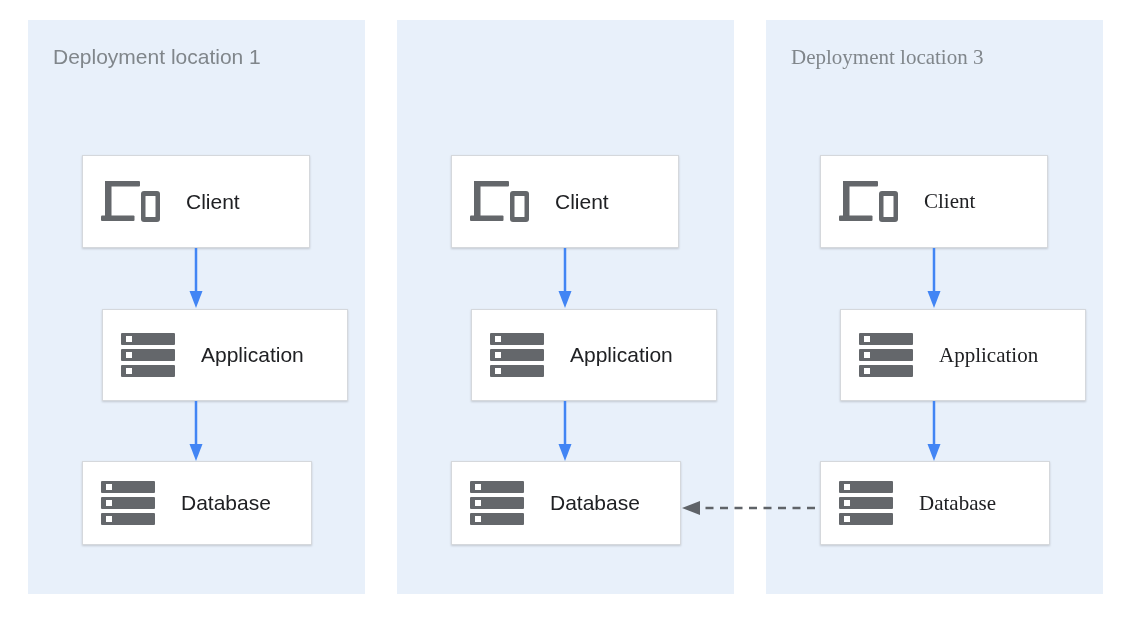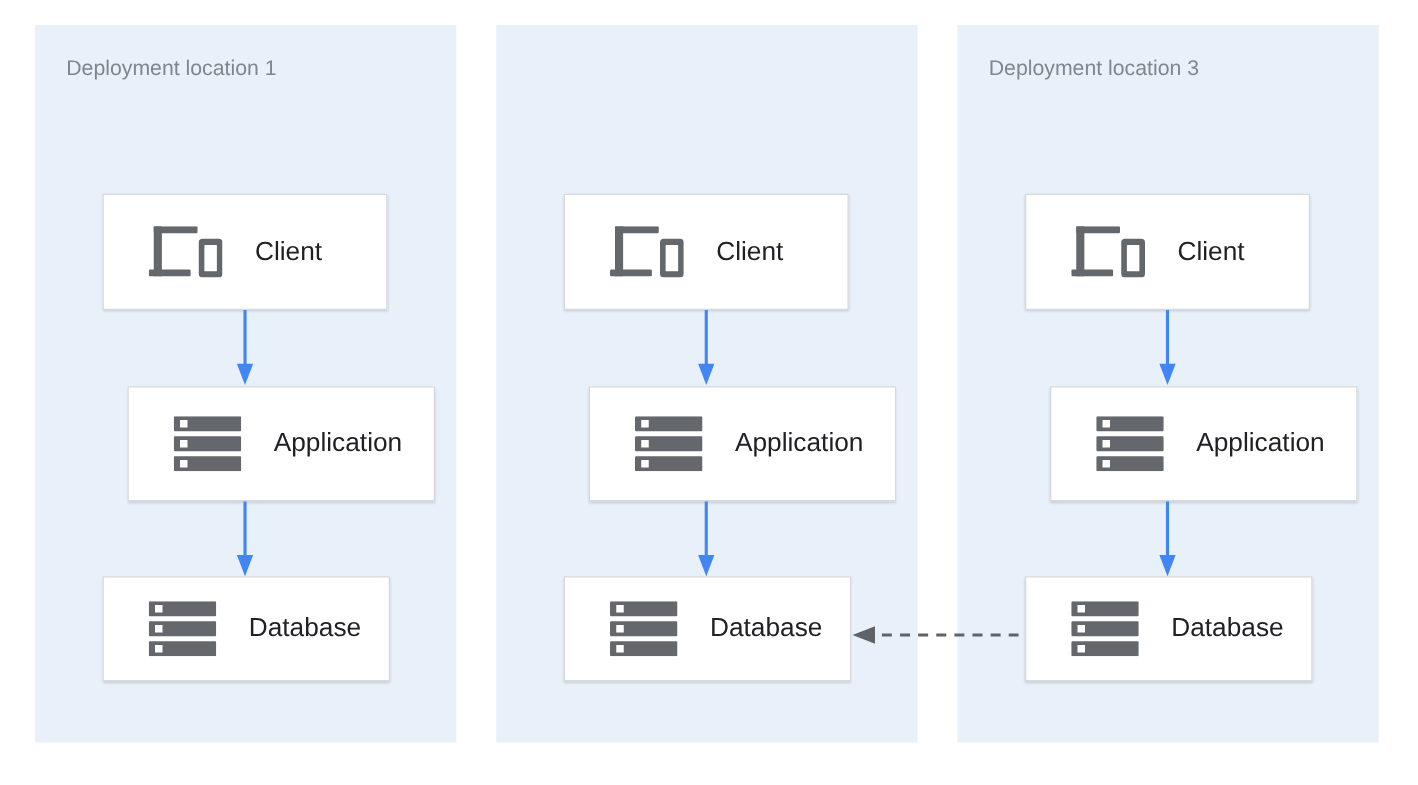--- a/index.html
+++ b/index.html
@@ -27,38 +27,38 @@
 
   .panel {
     position: absolute;
     top: 20px;
     width: 337px;
     height: 574px;
     background: var(--panel-bg);
   }
   .panel-1 { left: 28px; }
   .panel-2 { left: 397px; }
-  .panel-3 { left: 766px; }
+  .panel-3 { left: 766px; font-family: Liberation Serif, serif; }
 
   .panel-title {
     position: absolute;
     left: 25px;
     top: 25px;
     margin: 0;
-    font-size: 17px;
+    font-size: 21px;
     font-weight: 400;
     color: var(--title-text);
     white-space: nowrap;
   }
 
   .node {
     position: absolute;
     display: flex;
     align-items: center;
-    padding-left: 36px;
+    padding-left: 18px;
     column-gap: 26px;
     background: var(--node-bg);
     border: 1px solid var(--node-border);
     box-shadow: 0 1px 2px rgba(0,0,0,0.16);
   }
   .node-client { left: 54px; top: 135px; width: 228px; height: 93px; }
   .node-app    { left: 46px; top: 289px; width: 246px; height: 92px; margin-left: 28px; }
   .node-db     { left: 54px; top: 441px; width: 230px; height: 84px; }
 
   .node-label {

